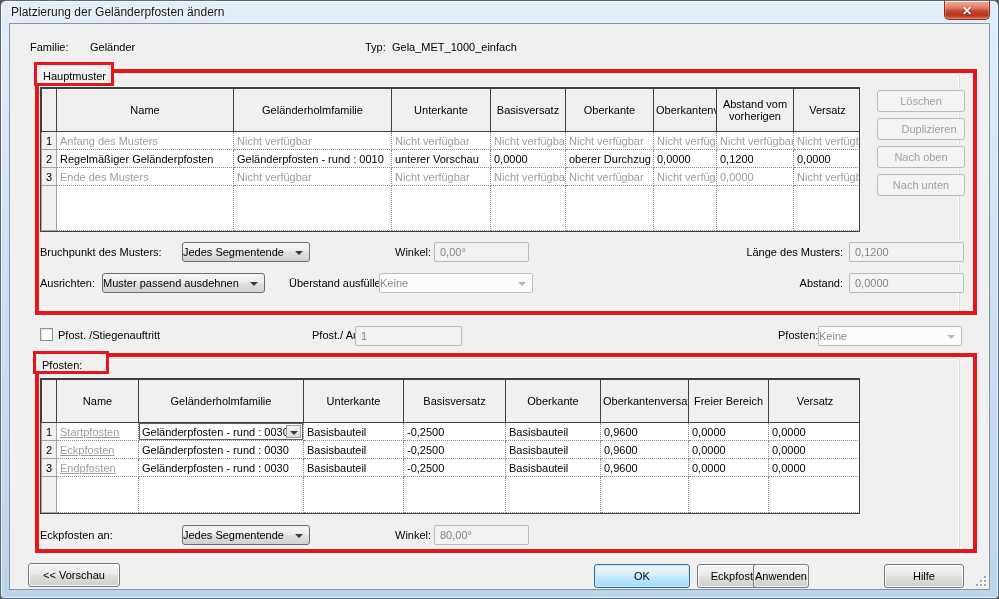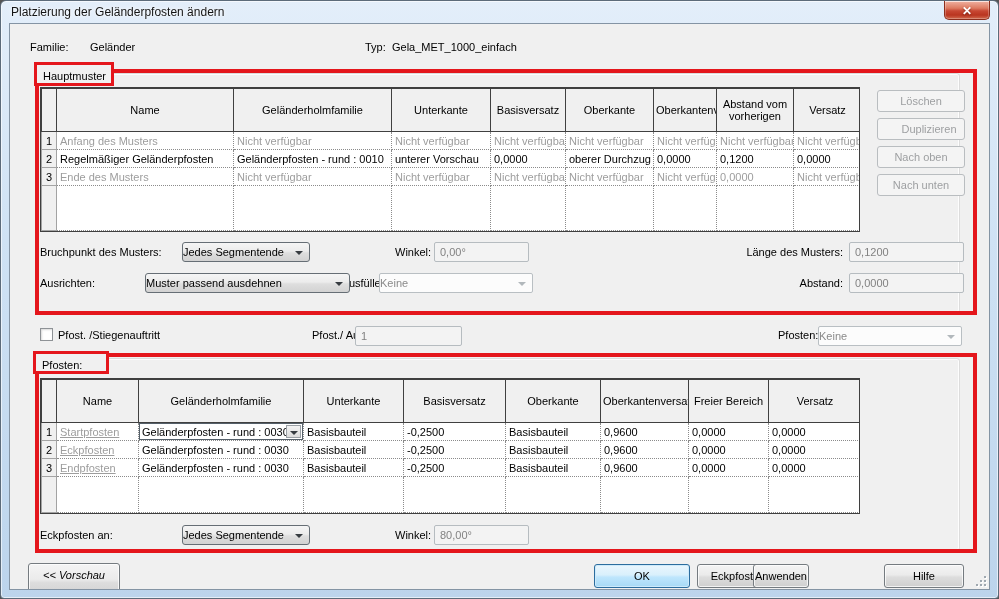--- a/index.html
+++ b/index.html
@@ -188,21 +188,21 @@
       <span class="lbl" style="left:30px;top:222px;">Bruchpunkt des Musters:</span>
       <div class="combo" style="left:172px;top:218px;width:128px;">
         <span>Jedes Segmentende</span><i class="arr"></i>
       </div>
       <span class="lbl" style="left:385px;top:222px;">Winkel:</span>
       <div class="input-dis" style="left:424px;top:218px;width:95px;">0,00°</div>
       <span class="lbl right" style="left:700px;top:222px;width:133px;">Länge des Musters:</span>
       <div class="input-dis" style="left:839px;top:218px;width:115px;">0,1200</div>
 
       <span class="lbl" style="left:30px;top:253px;">Ausrichten:</span>
-      <div class="combo" style="left:92px;top:249px;width:205px;margin-left:43px;">
+      <div class="combo" style="left:92px;top:249px;width:163px;">
         <span>Muster passend ausdehnen</span><i class="arr"></i>
       </div>
       <span class="lbl" style="left:279px;top:253px;">Überstand ausfüllen:</span>
       <div class="combo combo-dis" style="left:369px;top:249px;width:154px;">
         <span>Keine</span><i class="arr"></i>
       </div>
       <span class="lbl right" style="left:700px;top:253px;width:133px;">Abstand:</span>
       <div class="input-dis" style="left:839px;top:249px;width:115px;">0,0000</div>
 
       <span class="checkbox" style="left:30px;top:304px;"></span>
@@ -300,21 +300,21 @@
           </table>
       </div>
 
       <span class="lbl" style="left:30px;top:505px;">Eckpfosten an:</span>
       <div class="combo" style="left:172px;top:501px;width:128px;">
         <span>Jedes Segmentende</span><i class="arr"></i>
       </div>
       <span class="lbl" style="left:385px;top:505px;">Winkel:</span>
       <div class="input-dis" style="left:424px;top:501px;width:95px;">80,00°</div>
 
-      <div class="btn" style="left:18px;top:539px;width:92px;height:36px;line-height:22px;font-style:italic;">&lt;&lt; Vorschau</div>
+      <div class="btn" style="left:18px;top:539px;width:92px;height:24px;line-height:22px;">&lt;&lt; Vorschau</div>
       <div class="btn btn-default" style="left:584px;top:540px;width:96px;height:24px;line-height:22px;">OK</div>
       <div class="btn" style="left:687px;top:540px;width:82px;height:24px;line-height:22px;">Eckpfosten</div>
       <div class="btn" style="left:743px;top:540px;width:56px;height:24px;line-height:22px;">Anwenden</div>
       <div class="btn" style="left:874px;top:540px;width:80px;height:24px;line-height:22px;">Hilfe</div>
 
       <div class="grip">
           <i></i>
           <i></i>
           <i></i>
           <i></i>

